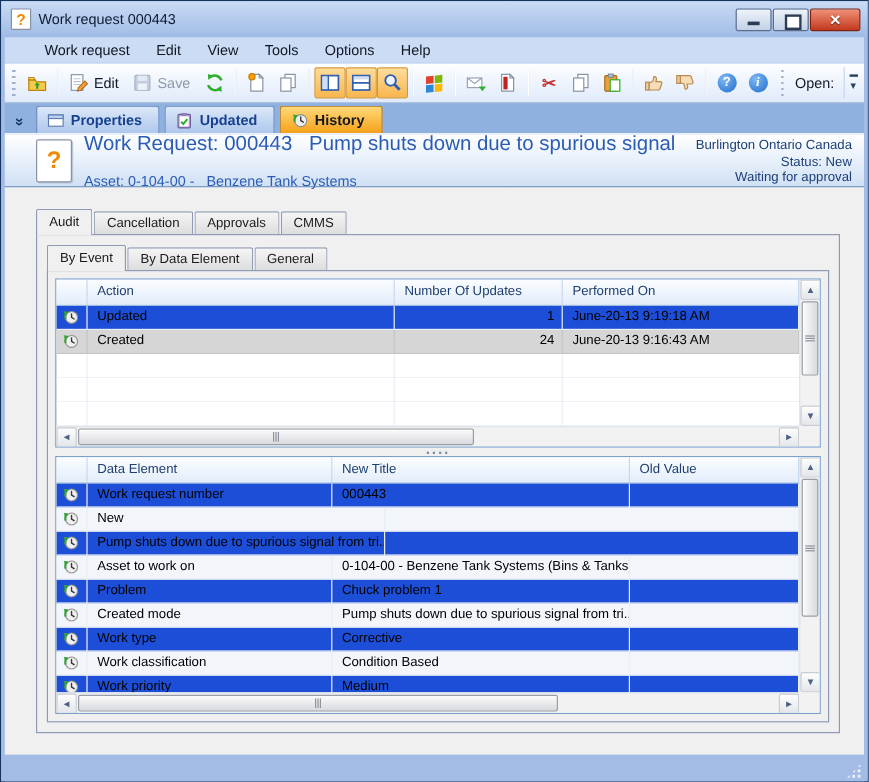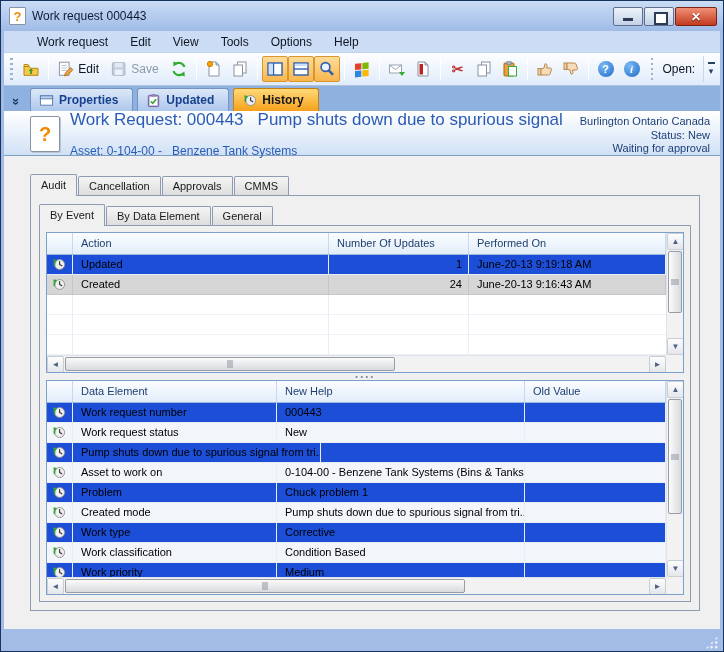--- a/index.html
+++ b/index.html
@@ -426,42 +426,41 @@
 
           <div class="splitter">
               <span>....</span>
             </div>
 
           <div class="grid-panel panel-elements">
             <div class="grid-scrollwrap">
               <div class="grid-head">
                 <span class="cell icon-cell"></span>
                 <span class="cell c-b1">Data Element</span>
-                <span class="cell c-b2">New Help</span>
+                <span class="cell c-b2">New Title</span>
                 <span class="cell c-b3">Old Value</span>
               </div>
               <div id="elements-rows">
   <div class="grid-row">
     <span class="cell icon-cell">
                       <svg class="rowic" viewBox="0 0 16 16">
                         <use href="#sym-clock"></use>
                       </svg>
                     </span>
     <span class="cell c-b1">Work request number</span>
     <span class="cell c-b2">000443</span>
     <span class="cell c-b3"></span>
   </div>
 
   <div class="grid-row alt">
     <span class="cell icon-cell">
                       <svg class="rowic" viewBox="0 0 16 16">
                         <use href="#sym-clock"></use>
                       </svg>
                     </span>
-    <span class="cell c-b1">Work request status</span>
     <span class="cell c-b2">New</span>
     <span class="cell c-b3"></span>
   </div>
 
   <div class="grid-row">
     <span class="cell icon-cell">
                       <svg class="rowic" viewBox="0 0 16 16">
                         <use href="#sym-clock"></use>
                       </svg>
                     </span>

